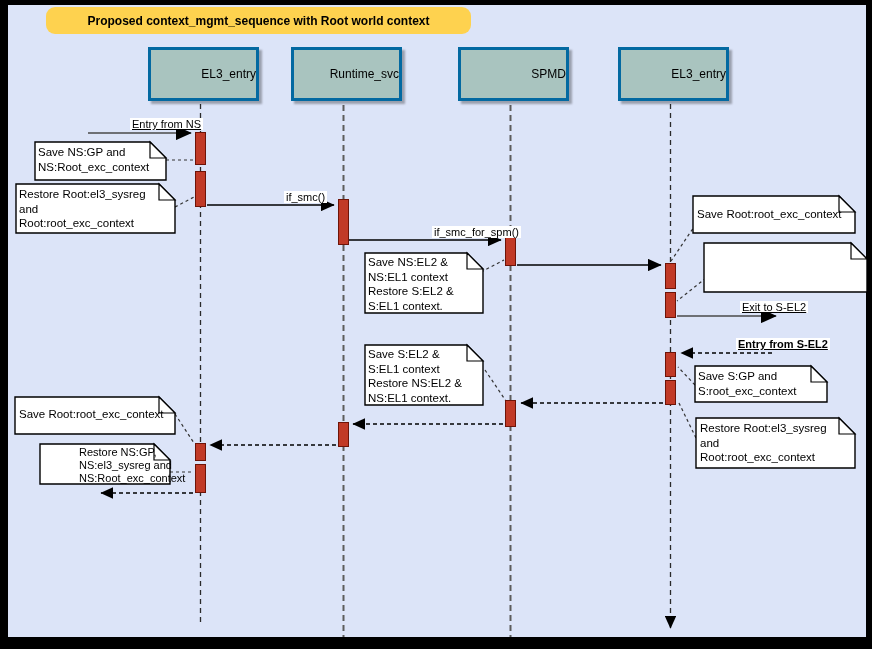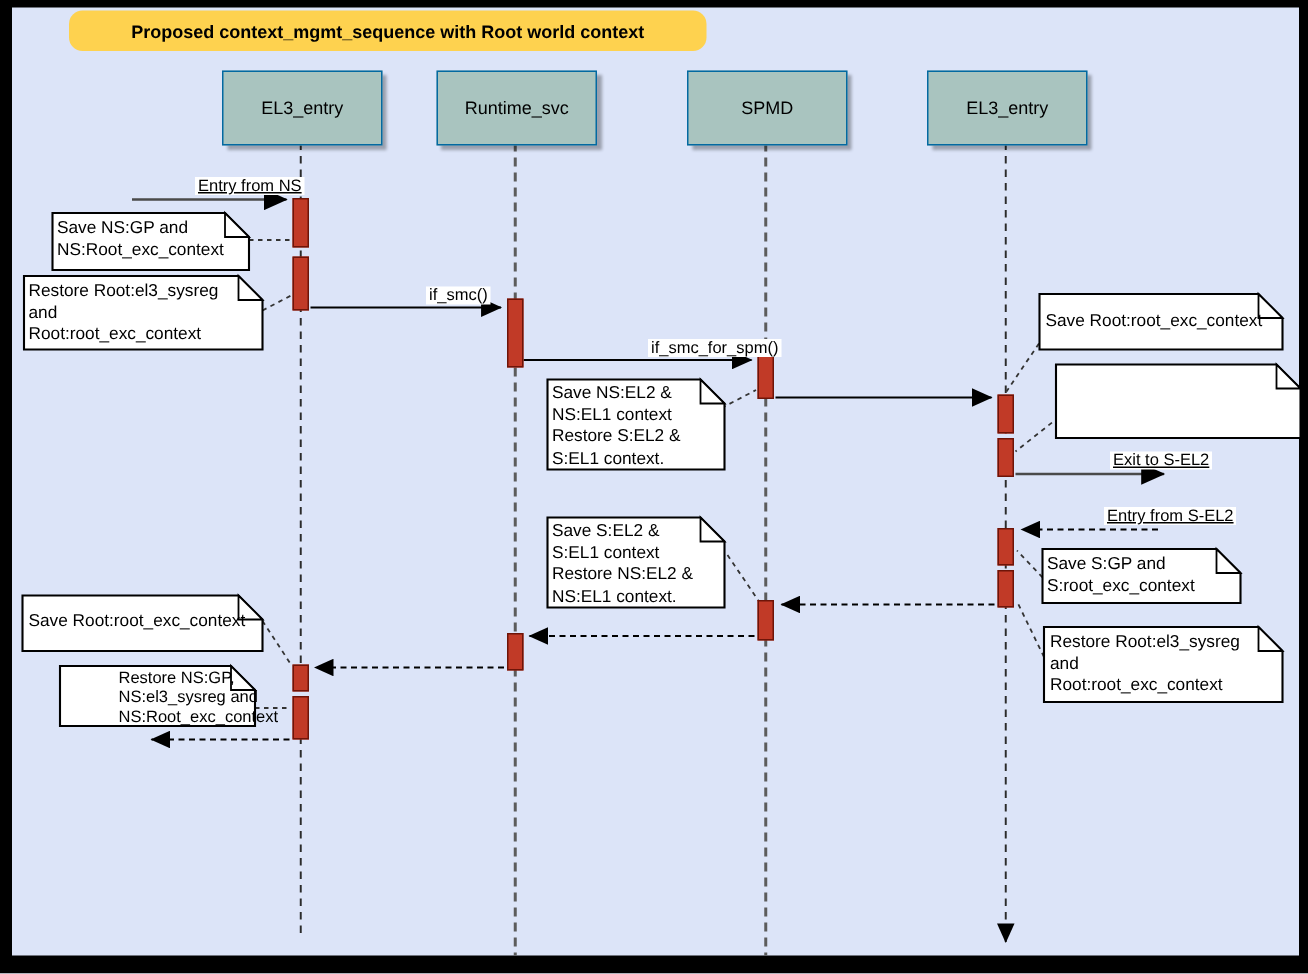--- a/index.html
+++ b/index.html
@@ -18,23 +18,23 @@
   #overlay{position:absolute;left:0;top:0;width:872px;height:649px;}
   .abs{position:absolute;}
   .title-banner{
     left:46px;top:7px;width:425px;height:27px;
     background:#fed24f;border-radius:9px;
     display:flex;align-items:center;justify-content:center;
     font-size:12px;font-weight:bold;color:#000;
   }
   .actor{
     width:105px;height:48px;top:47px;
-    background:#a9c4bf;border:1px solid #0369a1;
+    background:#a9c4bf;border:3px solid #0369a1;
     box-shadow:3px 3px 2px rgba(0,0,0,0.3);
-    display:flex;align-items:center;justify-content:center;
+    display:flex;align-items:center;justify-content:flex-end;
     font-size:12px;color:#000;
   }
   .activation{
     width:11px;
     background:#c13a27;border:1.5px solid #6e1408;
     box-sizing:border-box;
   }
   .note-text{
     font-size:11.5px;line-height:14.5px;color:#000;
     white-space:pre-line;
@@ -177,14 +177,14 @@
 Root:root_exc_context</div>
   <div class="abs note-text" style="left:19px;top:407px;width:154px;">Save Root:root_exc_context</div>
   <div class="abs note-text small" style="left:43px;top:446px;width:125px;margin-left:36px;">Restore NS:GP,
 NS:el3_sysreg and
 NS:Root_exc_context</div>
 
   <div class="abs msg-label underlined" style="left:82px;top:118px;">Entry from NS</div>
   <div class="abs msg-label" style="left:236px;top:191px;">if_smc()</div>
   <div class="abs msg-label" style="left:384px;top:226px;">if_smc_for_spm()</div>
   <div class="abs msg-label underlined" style="left:692px;top:301px;">Exit to S-EL2</div>
-  <div class="abs msg-label underlined" style="left:688px;top:338px;">Entry from S-EL2</div>
+  <div class="abs msg-label underlined" style="left:688px;top:338px;font-weight:bold;">Entry from S-EL2</div>
 </div>
 
 </body></html>

